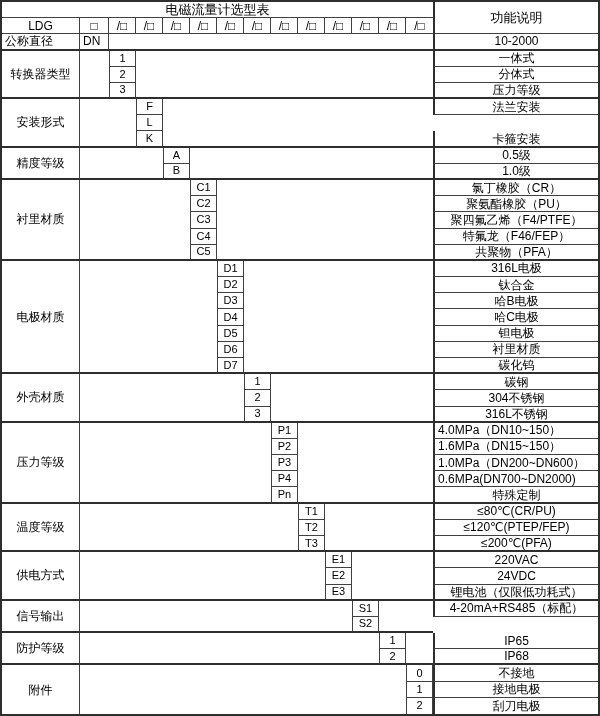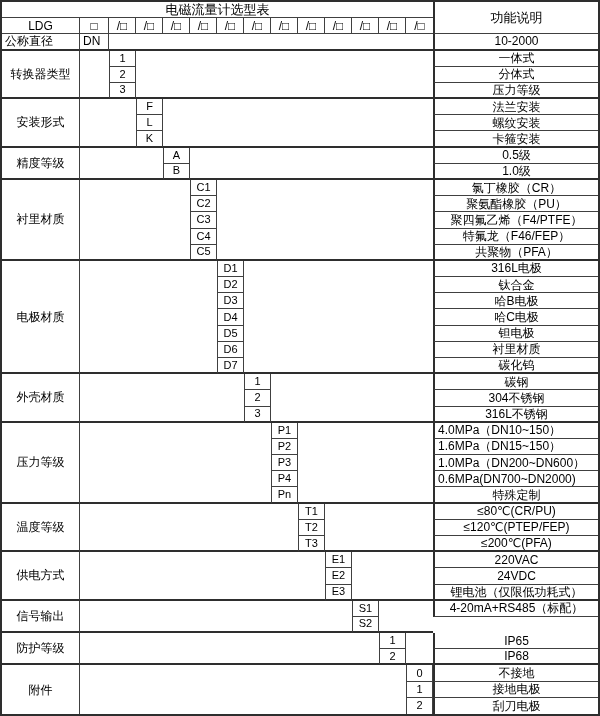--- a/index.html
+++ b/index.html
@@ -67,21 +67,20 @@
   <div class="c desc bb" style="grid-area:5/15/6/16">分体式</div>
   <div class="c desc sb" style="grid-area:6/15/7/16">压力等级</div>
 
   <div class="c br sb" style="grid-area:7/1/10/2">安装形式</div>
   <div class="c sb" style="grid-area:7/2/10/4"></div>
   <div class="c box" style="grid-area:7/4/8/5">F</div>
   <div class="c box" style="grid-area:8/4/9/5">L</div>
   <div class="c box sb" style="grid-area:9/4/10/5">K</div>
   <div class="c sb" style="grid-area:7/5/10/15"></div>
   <div class="c desc bb" style="grid-area:7/15/8/16">法兰安装</div>
-  <div class="c desc bb" style="grid-area:8/15/9/16">螺纹安装</div>
   <div class="c desc sb" style="grid-area:9/15/10/16">卡箍安装</div>
 
   <div class="c br sb" style="grid-area:10/1/12/2">精度等级</div>
   <div class="c sb" style="grid-area:10/2/12/5"></div>
   <div class="c box" style="grid-area:10/5/11/6">A</div>
   <div class="c box sb" style="grid-area:11/5/12/6">B</div>
   <div class="c sb" style="grid-area:10/6/12/15"></div>
   <div class="c desc bb" style="grid-area:10/15/11/16">0.5级</div>
   <div class="c desc sb" style="grid-area:11/15/12/16">1.0级</div>
 

